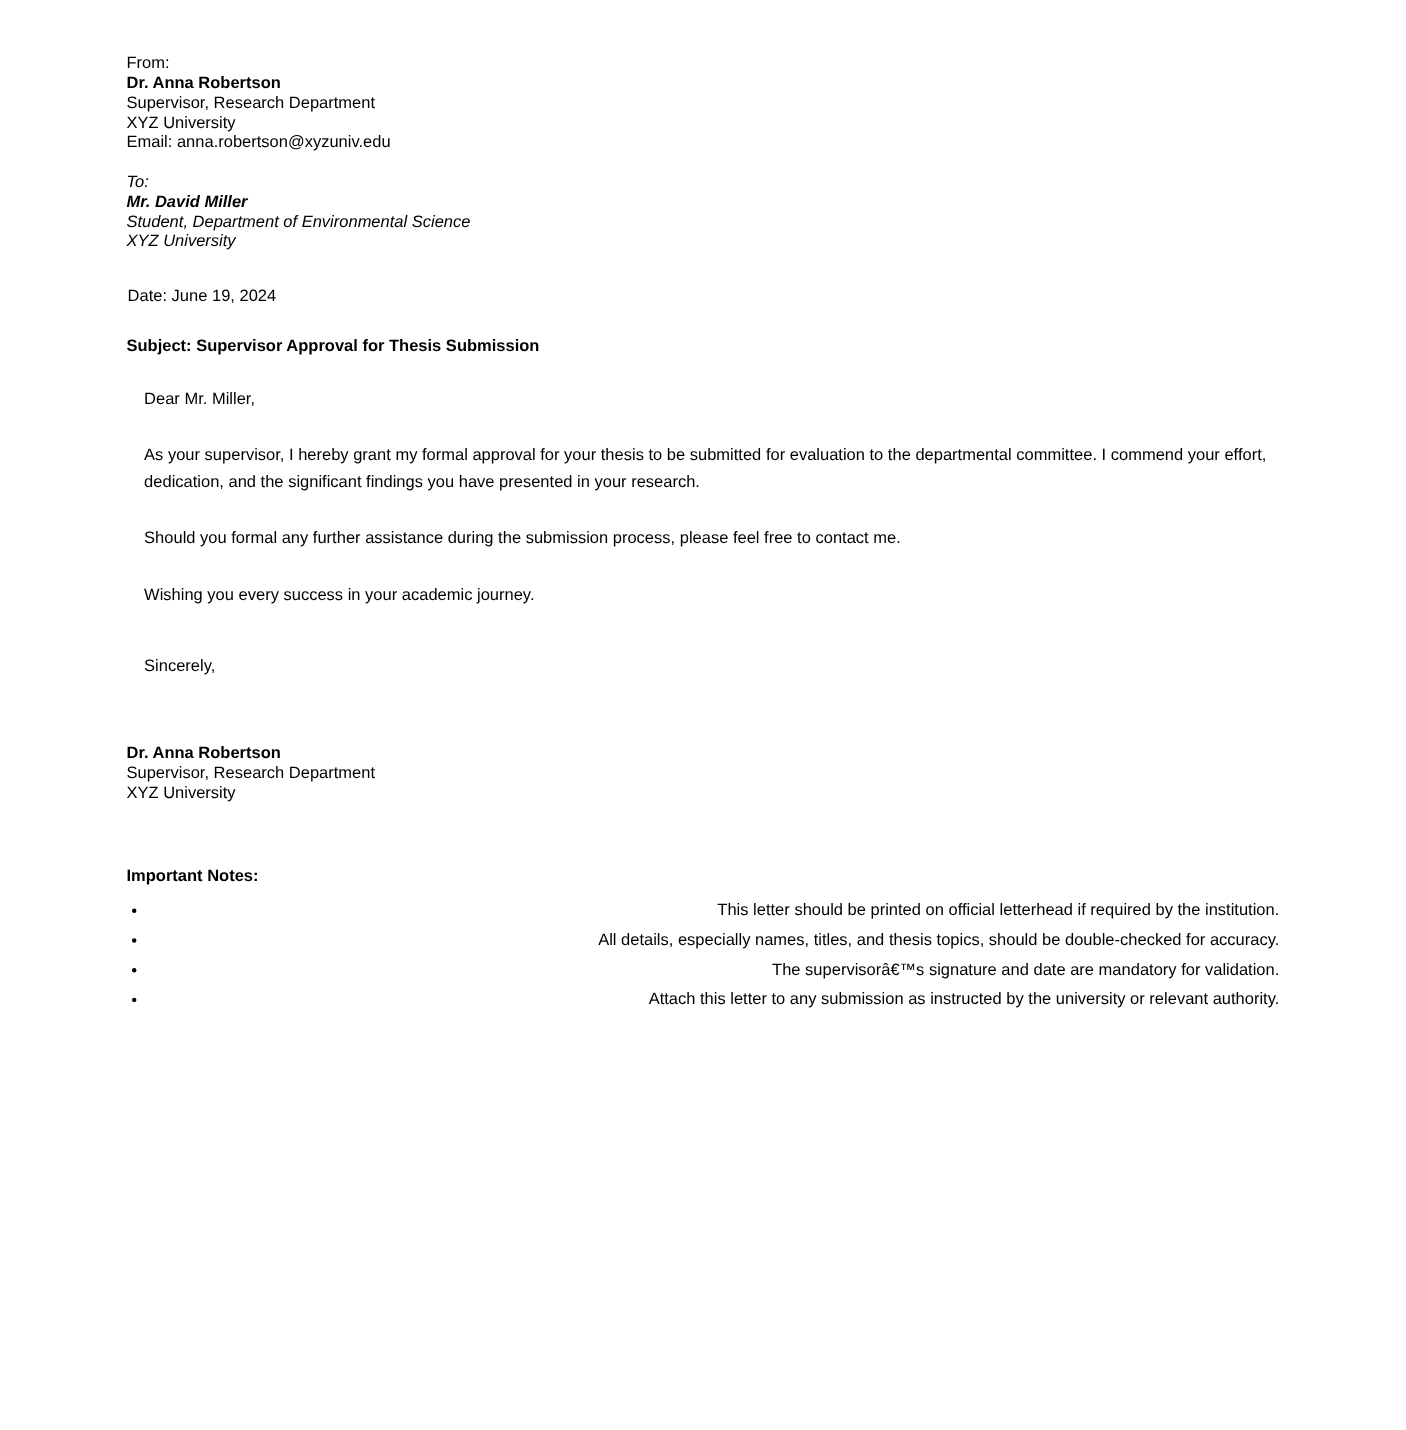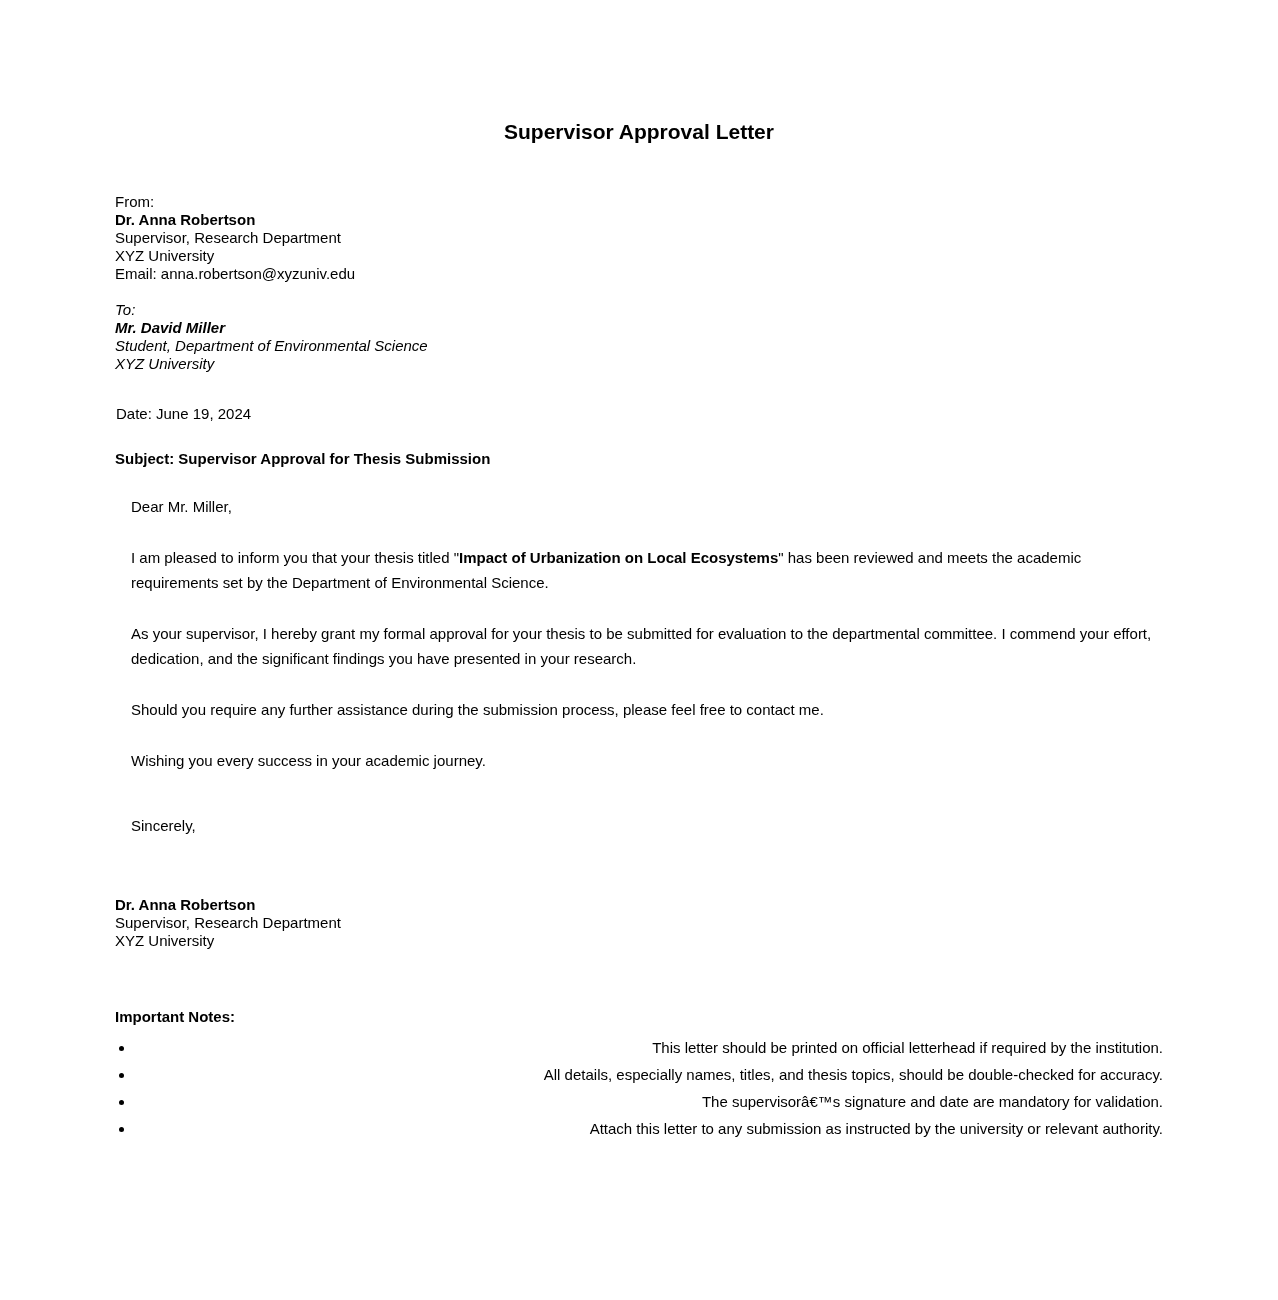--- a/index.html
+++ b/index.html
@@ -74,21 +74,20 @@
   .notes-list li {
     line-height: 18px;
     margin: 0 0 9px 0;
   }
 </style>
 </head>
 <body>
 
 <div class="page">
 
-  <h1 class="doc-title">Supervisor Approval Letter</h1>
 
   <div class="addr-block from">
     <div>From:</div>
     <div class="addr-name">Dr. Anna Robertson</div>
     <div>Supervisor, Research Department</div>
     <div>XYZ University</div>
     <div>Email: anna.robertson@xyzuniv.edu</div>
   </div>
 
   <div class="addr-block to">
@@ -97,25 +96,24 @@
     <div>Student, Department of Environmental Science</div>
     <div>XYZ University</div>
   </div>
 
   <div class="date-line">Date: June 19, 2024</div>
 
   <div class="subject-line">Subject: Supervisor Approval for Thesis Submission</div>
 
   <p class="para">Dear Mr. Miller,</p>
 
-  <p class="para"><span>I am pleased to inform you that your thesis titled "</span><span class="thesis-title">Impact of Urbanization on Local Ecosystems</span><span>" has been reviewed and meets the academic requirements set by the Department of Environmental Science.</span></p>
 
   <p class="para">As your supervisor, I hereby grant my formal approval for your thesis to be submitted for evaluation to the departmental committee. I commend your effort, dedication, and the significant findings you have presented in your research.</p>
 
-  <p class="para">Should you require any further assistance during the submission process, please feel free to contact me.</p>
+  <p class="para">Should you formal any further assistance during the submission process, please feel free to contact me.</p>
 
   <p class="para">Wishing you every success in your academic journey.</p>
 
   <p class="closing">Sincerely,</p>
 
   <div class="signature-block">
     <div class="addr-name">Dr. Anna Robertson</div>
     <div>Supervisor, Research Department</div>
     <div>XYZ University</div>
   </div>

